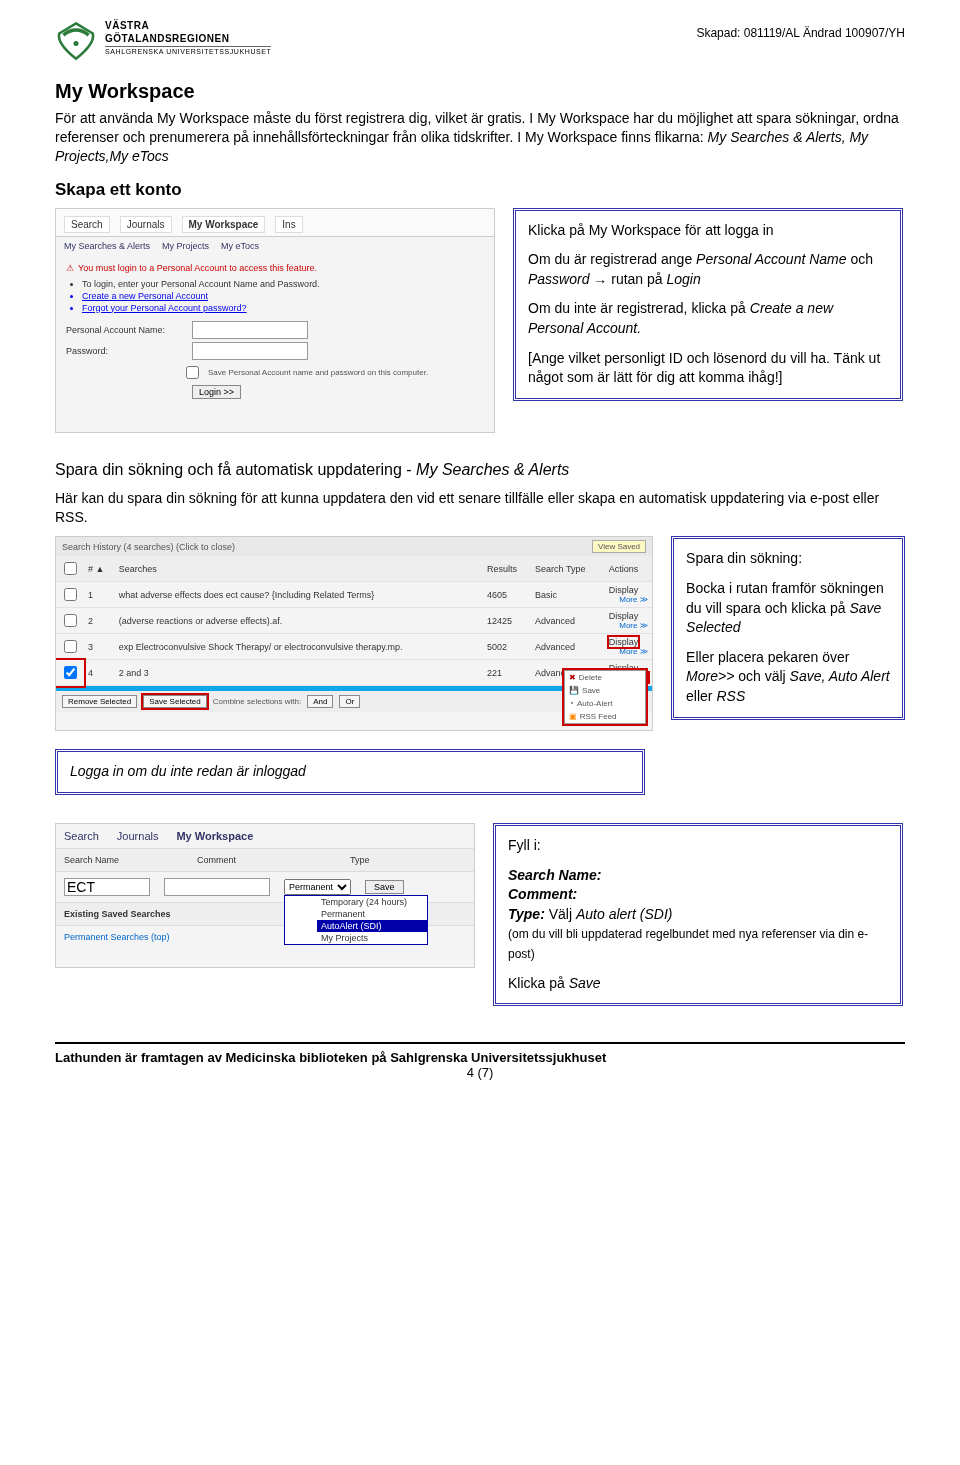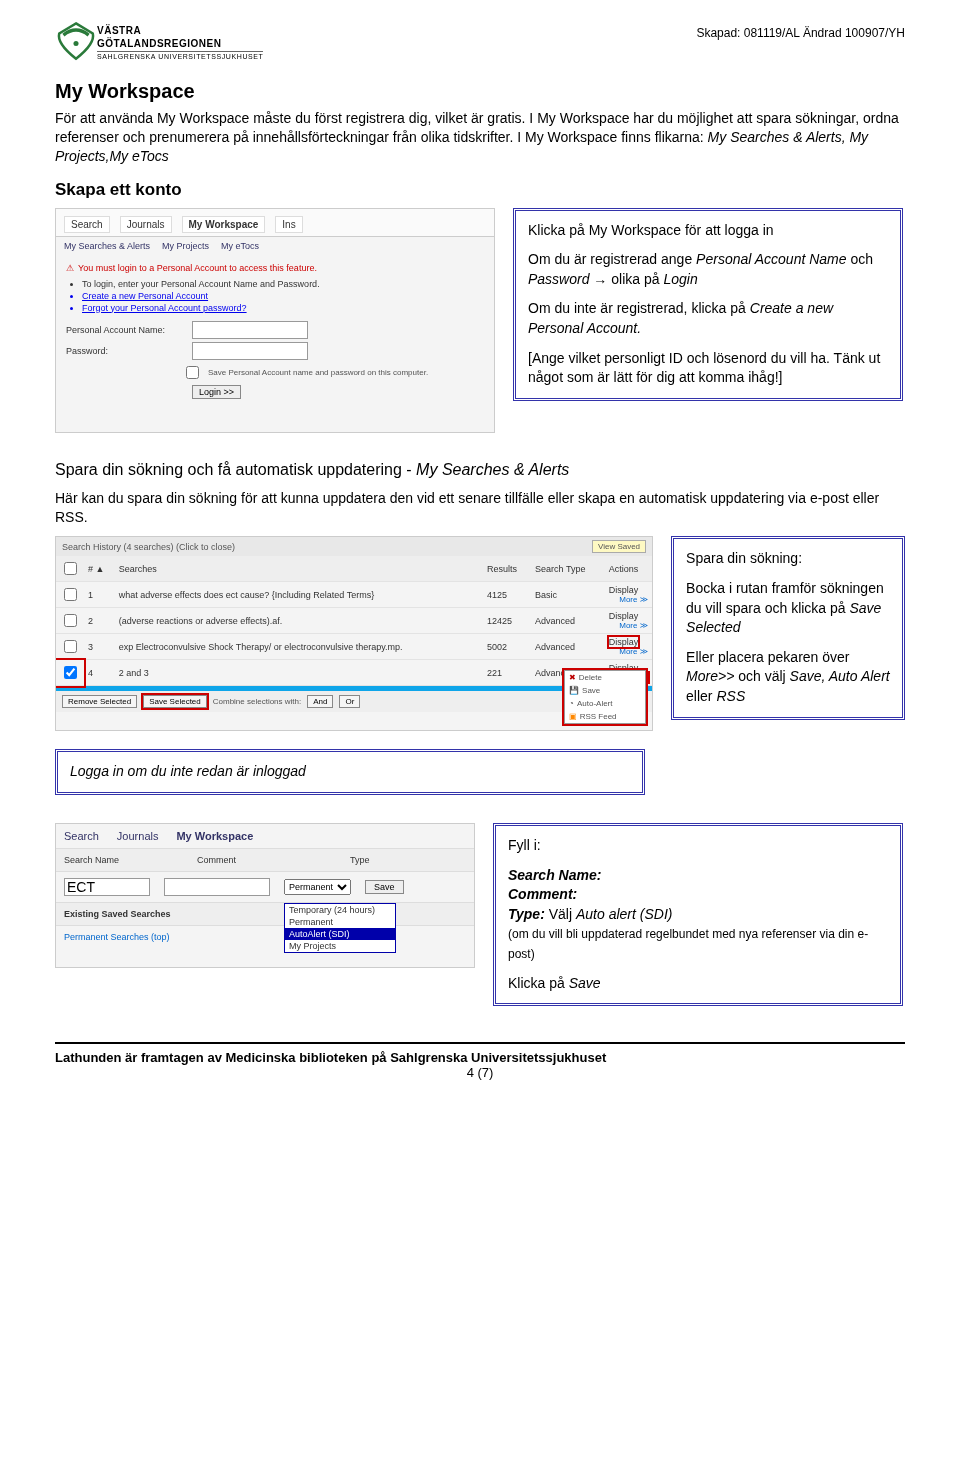--- a/index.html
+++ b/index.html
@@ -17,22 +17,22 @@
     box-sizing: border-box;
     padding: 20px 55px 30px 55px;
   }
   .header-row {
     display: flex;
     justify-content: space-between;
     align-items: flex-start;
   }
   .logo-block {
     display: flex;
-    align-items: flex-end;
-    gap: 0;
+    align-items: flex-start;
+    gap: 8px;
   }
   .logo-text {
     font-size: 10px;
     letter-spacing: 0.5px;
     line-height: 1.25;
   }
   .logo-text .line1 { font-weight: bold; }
   .logo-text .line2 { font-weight: bold; }
   .logo-text .line3 { font-size: 7px; letter-spacing: 0.6px; border-top:1px solid #666; padding-top:1px; margin-top:1px;}
   .meta { font-size: 12px; margin-top: 6px; }
@@ -192,21 +192,21 @@
             <input type="checkbox" style="">
             <span style="font-size:8px;">Save Personal Account name and password on this computer.</span>
           </div>
         <button class="login-btn">Login &gt;&gt;</button>
       </div>
     </div>
 
     <div class="callout" style="width:360px;">
       <div class="para">Klicka på My Workspace för att logga in</div>
       <div class="para">
-        <span>Om du är registrerad ange </span><span class="italic">Personal Account Name</span><span> och </span><span class="italic">Password</span><span> → olika på </span><span class="italic">Login</span>
+        <span>Om du är registrerad ange </span><span class="italic">Personal Account Name</span><span> och </span><span class="italic">Password</span><span> → rutan på </span><span class="italic">Login</span>
       </div>
       <div class="para">
         <span>Om du inte är registrerad, klicka på </span><span class="italic">Create a new Personal Account.</span>
       </div>
       <div class="para">[Ange vilket personligt ID och lösenord du vill ha. Tänk ut något som är lätt för dig att komma ihåg!]</div>
     </div>
   </div>
 
   <h3 class="sub">
     <span>Spara din sökning och få automatisk uppdatering - </span><span class="italic">My Searches &amp; Alerts</span>
@@ -226,21 +226,21 @@
           <th># ▲</th>
           <th>Searches</th>
           <th>Results</th>
           <th>Search Type</th>
           <th>Actions</th>
         </tr>
         <tr>
           <td><input type="checkbox" style=""></td>
           <td>1</td>
               <td>what adverse effects does ect cause? {Including Related Terms}</td>
-              <td>4125</td>
+              <td>4605</td>
               <td>Basic</td>
           <td><span>Display</span><span class="more">More ≫</span></td>
         </tr>
         <tr>
           <td><input type="checkbox" style=""></td>
           <td>2</td>
               <td>(adverse reactions or adverse effects).af.</td>
               <td>12425</td>
               <td>Advanced</td>
           <td><span>Display</span><span class="more">More ≫</span></td>
@@ -313,21 +313,21 @@
       <div class="row" style="background:#eee;gap:43px;">
         <span style="width:90px;">Search Name</span>
         <span style="width:110px;">Comment</span>
         <span>Type</span>
       </div>
       <div class="row">
         <input type="text" style="width: 80px;" value="ECT">
         <input type="text" style="width: 100px;">
         <div style="position:relative;">
           <select><option>Permanent</option></select>
-          <div class="opts" style="position:absolute; top:24px; left:0; width:110px;">
+          <div class="opts" style="position:absolute; top:16px; left:0; width:110px;padding-left:32px;">
             <div>Temporary (24 hours)</div>
             <div>Permanent</div>
             <div class="sel">AutoAlert (SDI)</div>
             <div>My Projects</div>
           </div>
         </div>
         <button style="font-size:9px;border:1px solid #888;background:#eee;padding:1px 8px;">Save</button>
       </div>
       <div class="row" style="background:#eee;">
           <b>Existing Saved Searches</b>

